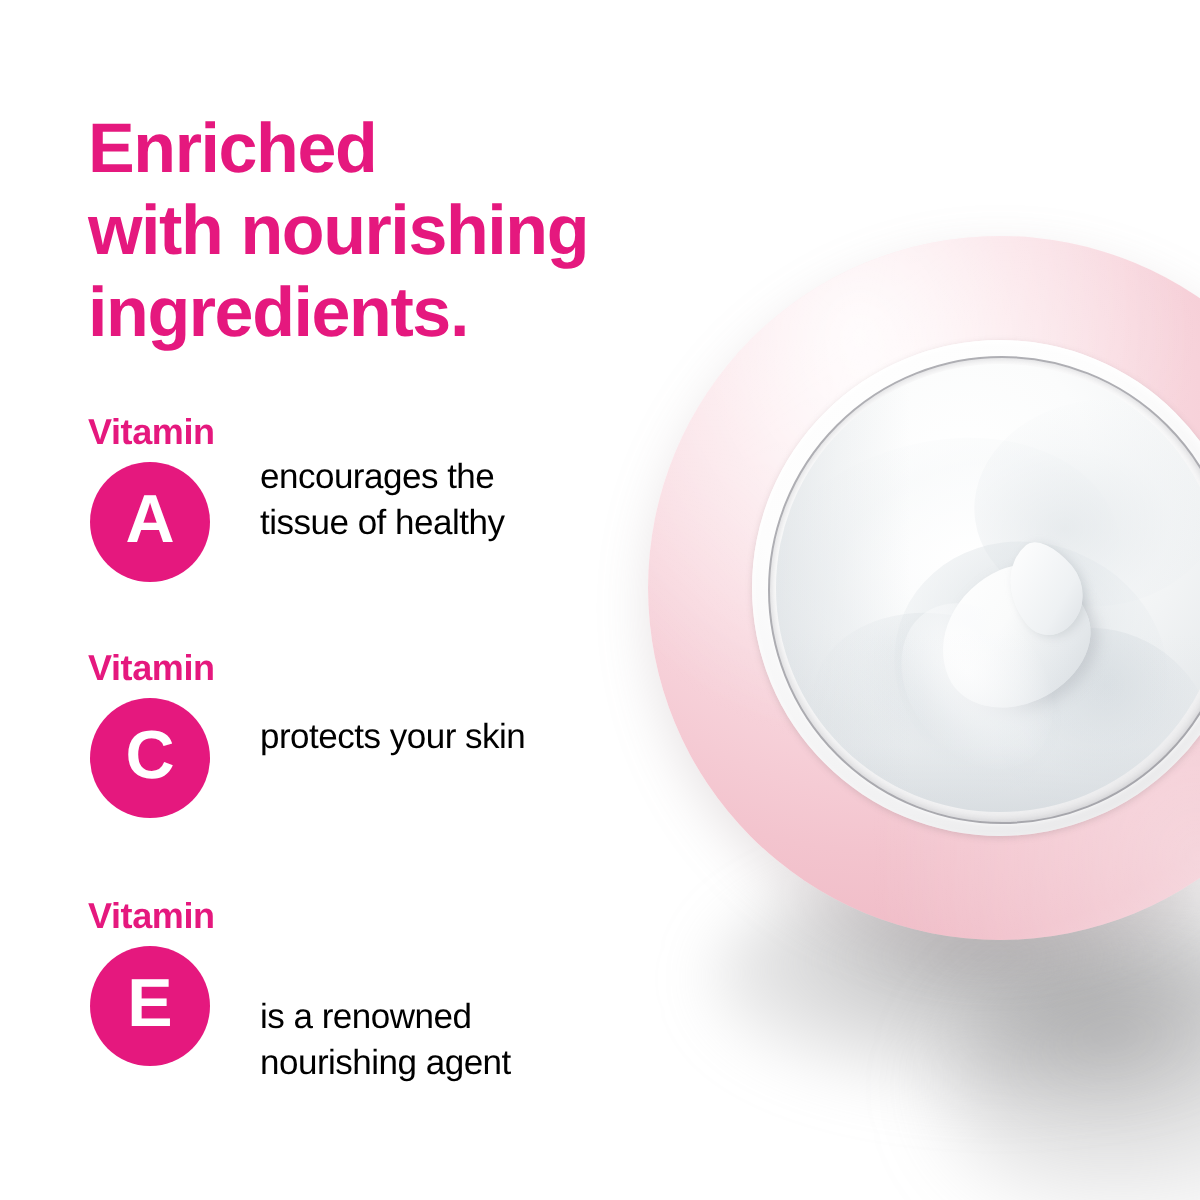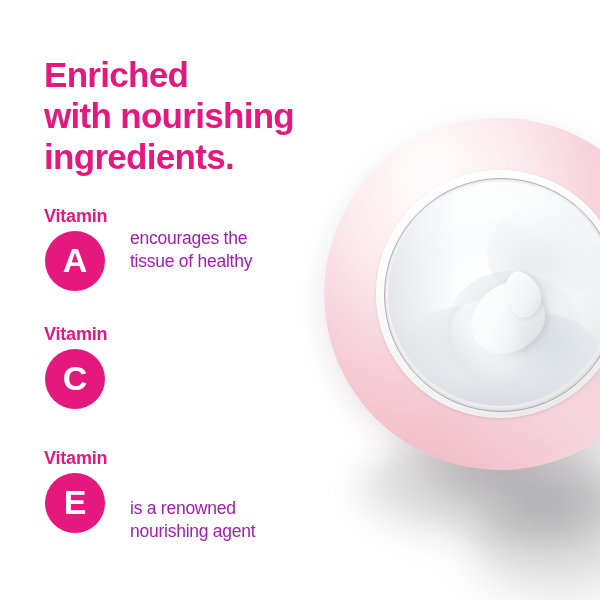--- a/index.html
+++ b/index.html
@@ -75,21 +75,21 @@
     box-sizing: border-box;
   }
 
   .vitamin-desc {
     position: absolute;
     left: 90px;
     top: 0px;
     width: 210px;
     font-size: 17.5px;
     line-height: 23px;
-    color: #a21caf;
+    color: #000000;
     letter-spacing: -0.25px;
   }
   .vitamin-desc .d-line { display: block; white-space: nowrap; }
 
   .row-c .vitamin-desc { top: 12px; }
   .row-e .vitamin-desc { top: 28px; }
 
   
   .jar-shadow {
     position: absolute;
@@ -343,20 +343,21 @@
         <span class="d-line">tissue of healthy</span>
       </div>
     </div>
   </div>
 
   <div class="vitamin-row row-c">
     <div class="vitamin-kicker">Vitamin</div>
     <div class="vitamin-body-wrap">
       <div class="vitamin-badge">C</div>
       <div class="vitamin-desc">
+        <span class="d-line">protects your skin</span>
       </div>
     </div>
   </div>
 
   <div class="vitamin-row row-e">
     <div class="vitamin-kicker">Vitamin</div>
     <div class="vitamin-body-wrap">
       <div class="vitamin-badge">E</div>
       <div class="vitamin-desc">
         <span class="d-line">is a renowned</span>

